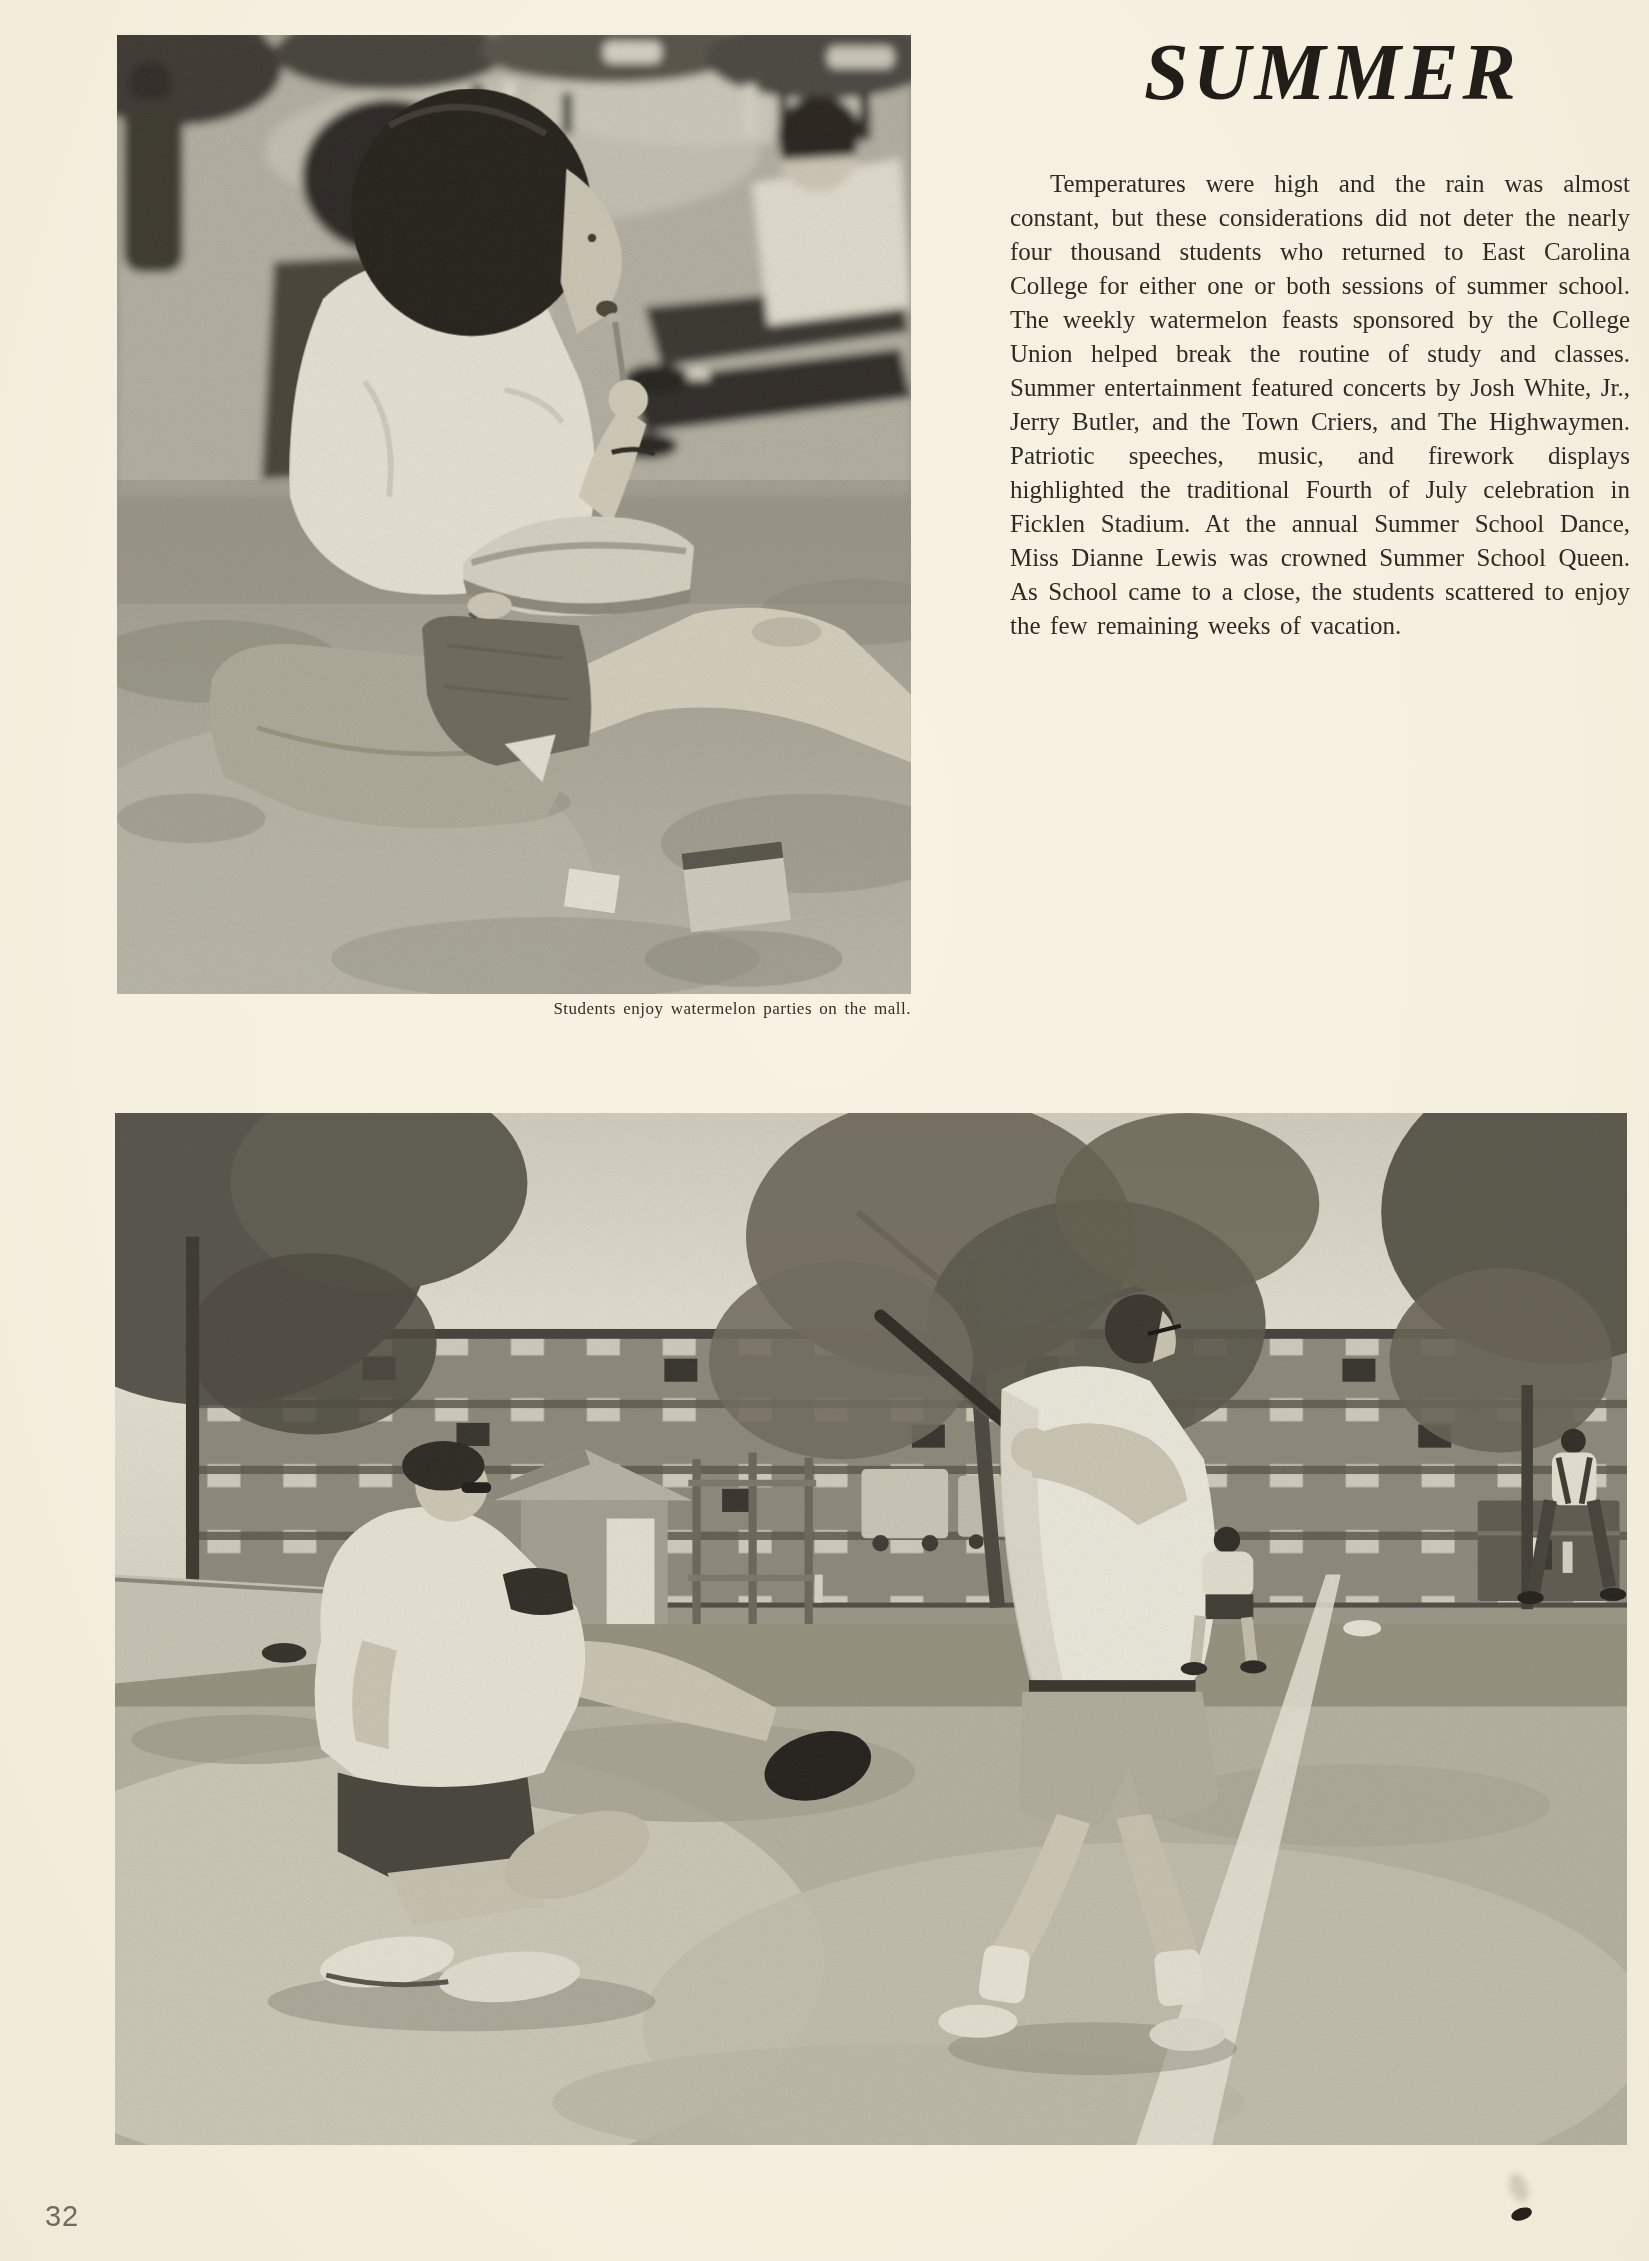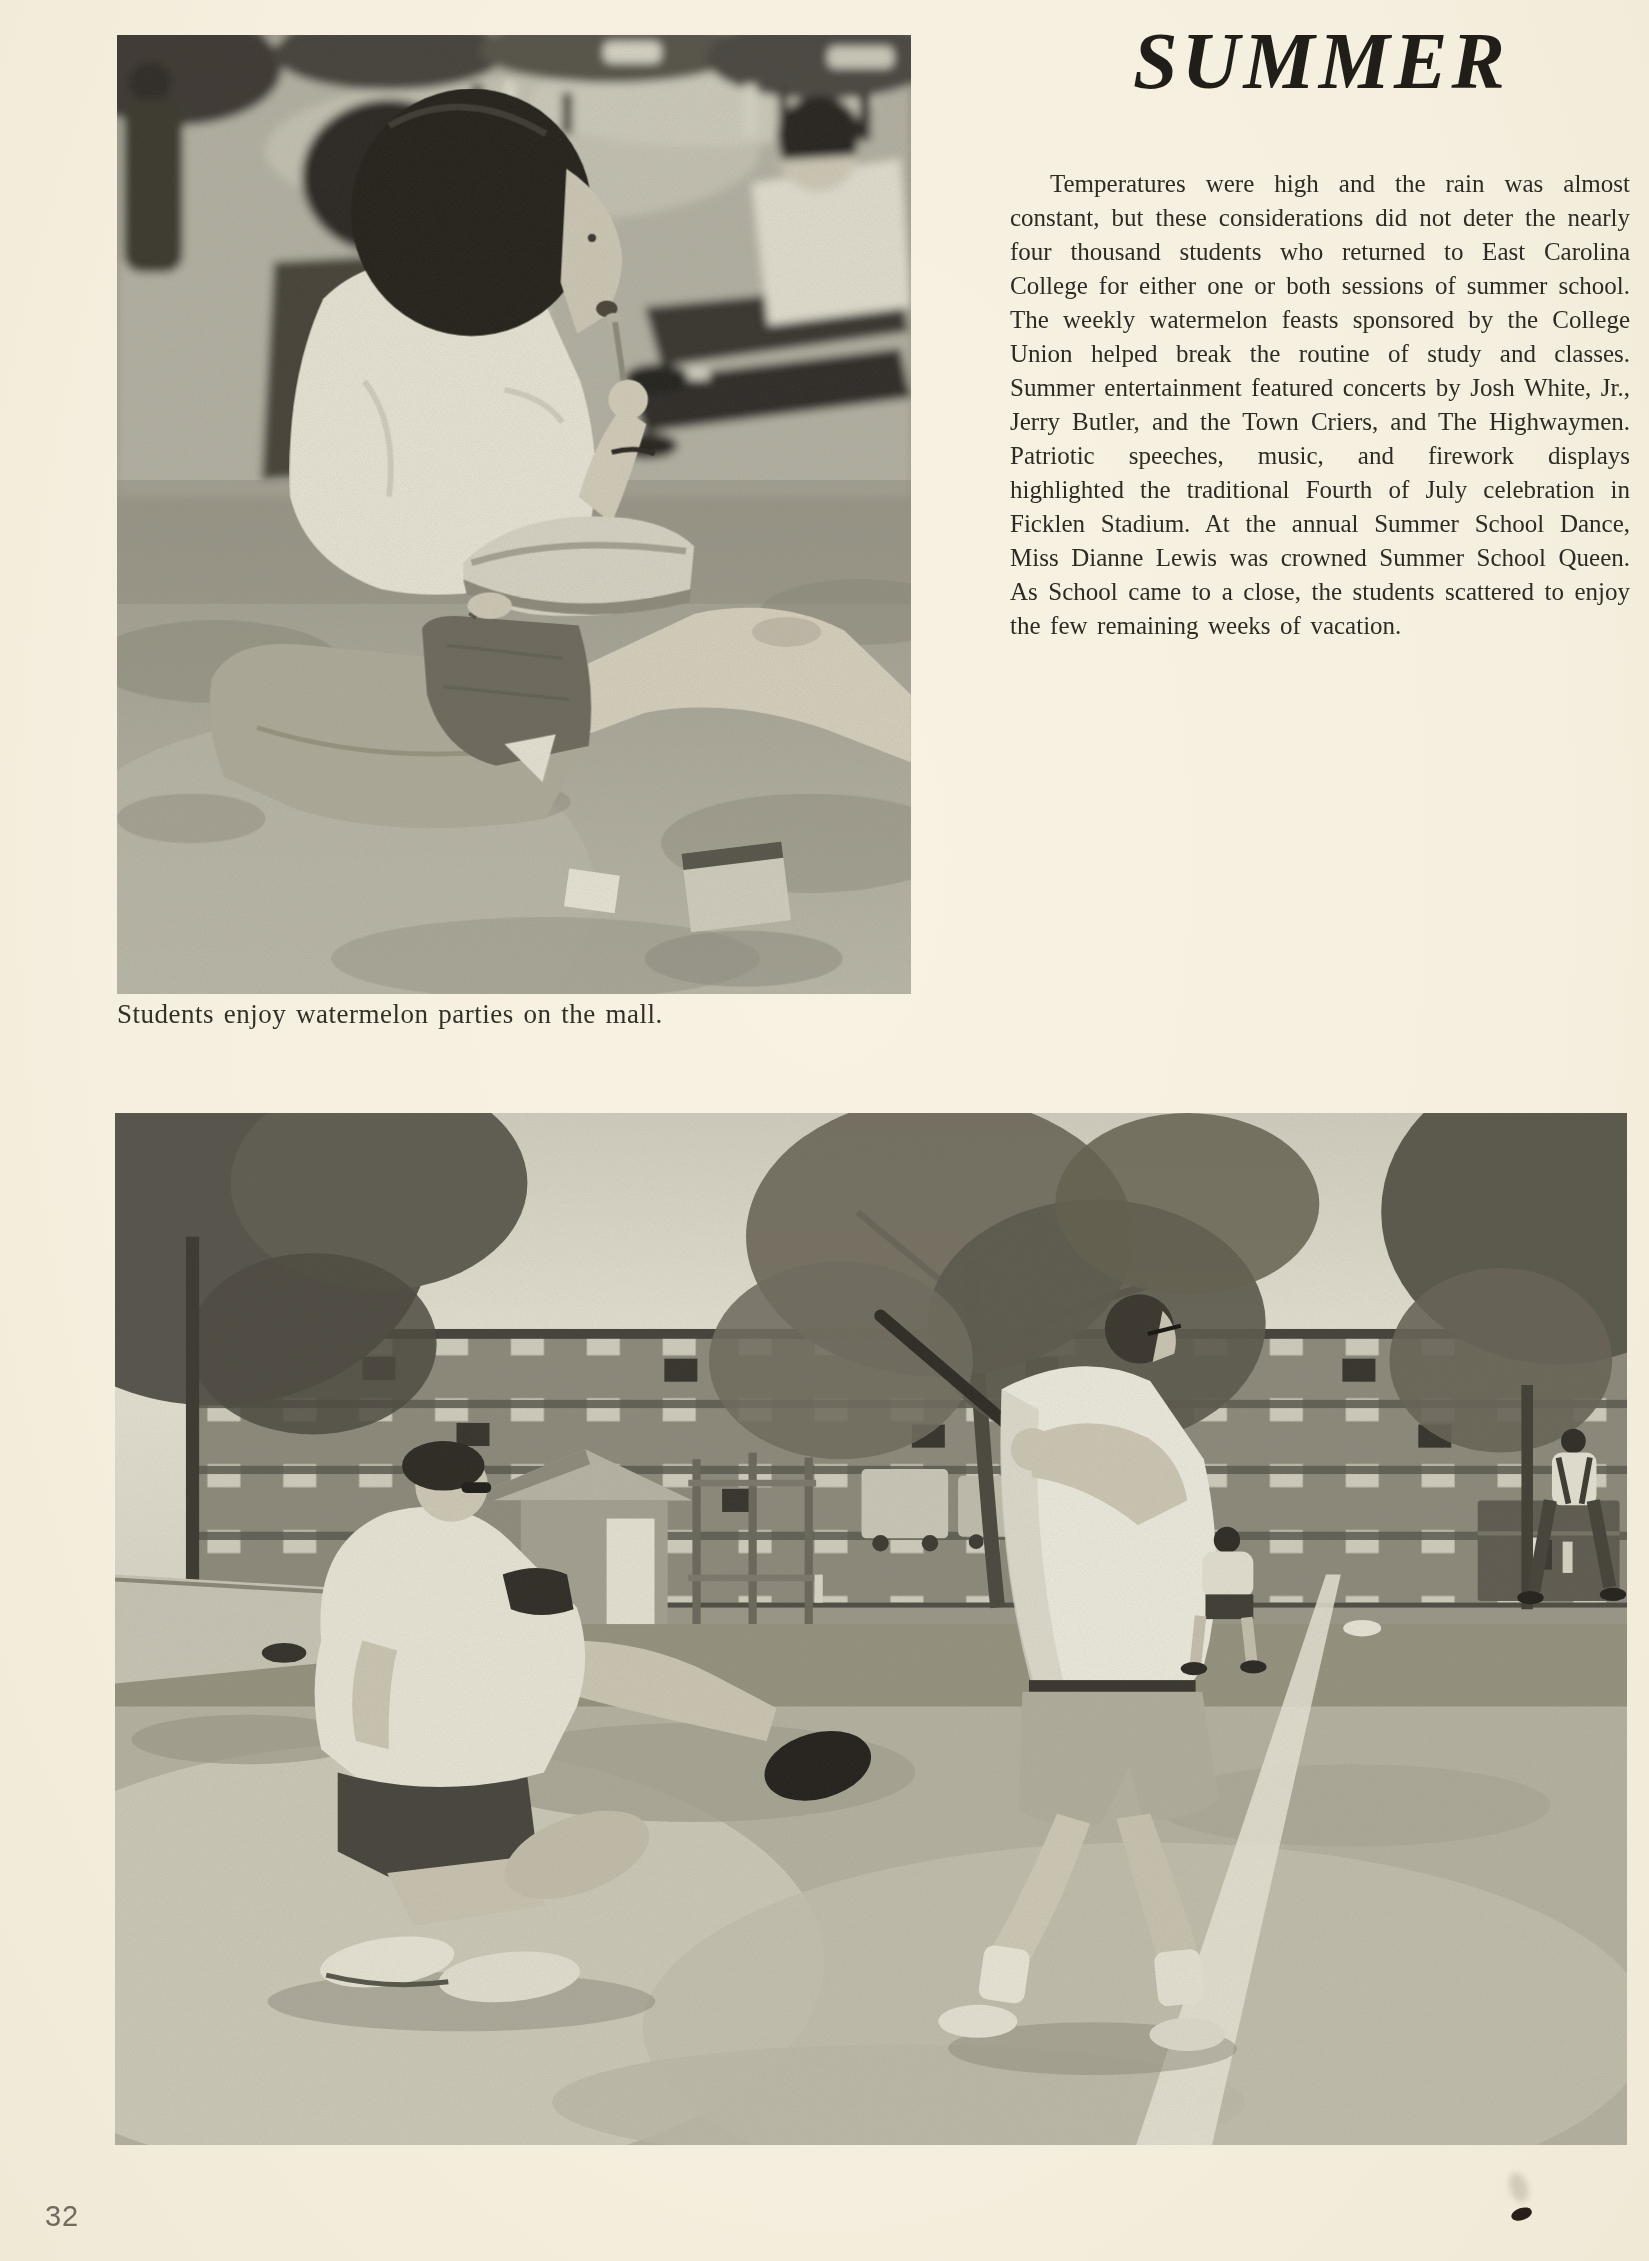--- a/index.html
+++ b/index.html
@@ -14,32 +14,32 @@
   }
   .photo{
     position:absolute;margin:0;padding:0;
     box-shadow:inset 0 0 38px rgba(40,35,25,.22);
     background:#aaa79a;
   }
   .photo svg{display:block;width:100%;height:100%;}
   .photo-1{left:117px;top:35px;width:794px;height:959px;}
   .photo-2{left:115px;top:1113px;width:1512px;height:1032px;}
   .page-title{
-    position:absolute;left:1010px;top:15px;width:620px;margin:1px;
+    position:absolute;left:1010px;top:15px;width:620px;margin:12px;
     font-size:80px;font-weight:bold;font-style:italic;
     letter-spacing:4.1px;text-align:center;color:#211d18;
   }
   .body-text{
     position:absolute;left:1010px;top:167px;width:620px;margin:0;
     font-size:25px;line-height:34px;text-align:justify;
     text-indent:40px;word-spacing:3.3px;color:#2e2a24;
   }
   .caption{
-    position:absolute;margin:0;font-size:27px;color:#342f28;
-    letter-spacing:0.5px;word-spacing:2.5px;text-align:left;
+    position:absolute;margin:0;font-size:17px;color:#342f28;
+    letter-spacing:0.5px;word-spacing:2.5px;text-align:right;
   }
   .caption-1{left:117px;top:999px;width:794px;}
   .caption-2{left:115px;top:2154px;width:1385px;}
   .page-number{
     position:absolute;left:45px;top:2200px;
     font-family:"Liberation Sans", sans-serif;
     font-size:29px;color:#6f6b60;letter-spacing:0.8px;
   }
   .ink-smudge{
     position:absolute;left:1511px;top:2208px;width:21.4px;height:11.5px;

